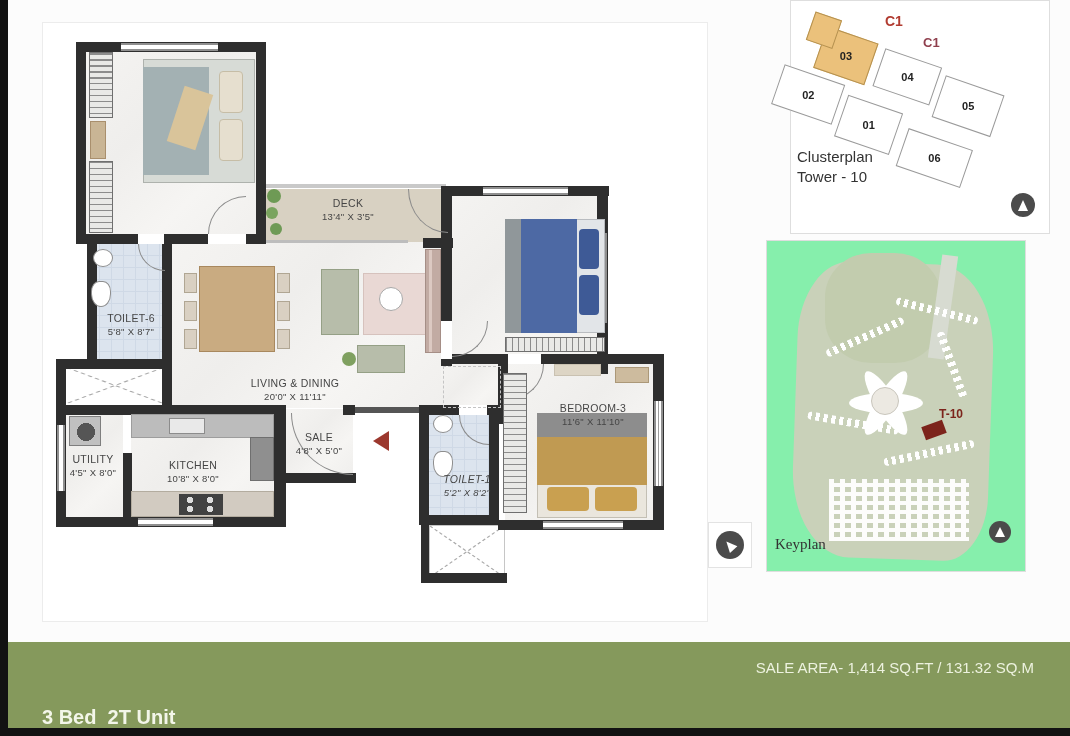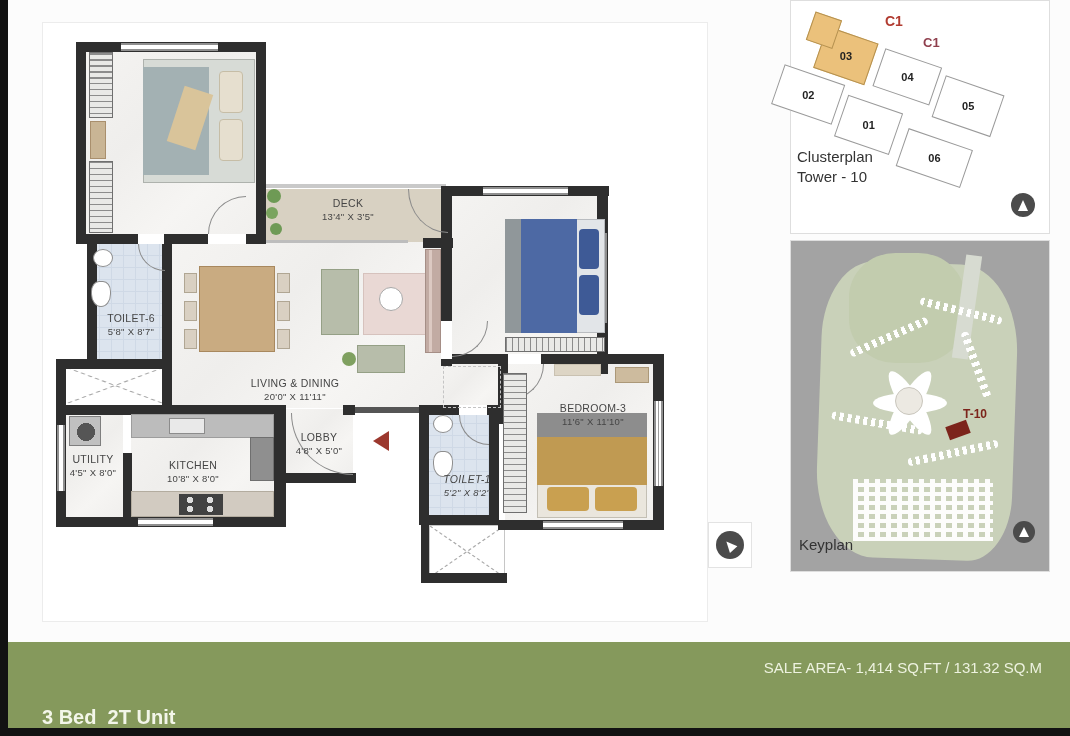--- a/index.html
+++ b/index.html
@@ -1,21 +1,21 @@
 <!DOCTYPE html>
 <html><head>
 <meta charset="utf-8">
 <style>
   html,body{margin:0;padding:0;background:#fbfbfb;font-family:"Liberation Sans",sans-serif;}
   .stage{position:relative;width:1070px;height:736px;background:#fcfcfc;overflow:hidden;}
   .abs{position:absolute;}
   
   .plan-card{position:absolute;left:42px;top:22px;width:664px;height:598px;background:#fff;border:1px solid #ececec;}
   .cluster-card{position:absolute;left:790px;top:0;width:258px;height:232px;background:#fff;border:1px solid #dedede;}
-  .keyplan-card{position:absolute;left:790px;top:240px;width:258px;height:330px;background:#a3a3a3;border:1px solid #dedede;overflow:hidden;}
+  .keyplan-card{position:absolute;left:766px;top:240px;width:258px;height:330px;background:#86efac;border:1px solid #dedede;overflow:hidden;}
   
   .floor{position:absolute;}
   .marble{background:linear-gradient(135deg,#f5f4f2 0%,#efeeec 40%,#f6f5f3 70%,#f0efed 100%);}
   .tile{background:#dce4ee;background-image:linear-gradient(#cfd9e6 1px,transparent 1px),linear-gradient(90deg,#cfd9e6 1px,transparent 1px);background-size:12px 12px;}
   .wall{position:absolute;background:#2e2e2e;}
   .gap{position:absolute;background:#ffffff;}
   .win{position:absolute;background:linear-gradient(#fff 40%,#9c9c9c 46%,#9c9c9c 54%,#fff 60%);border-top:2px solid #8f8f8f;border-bottom:2px solid #8f8f8f;box-sizing:border-box;}
   .winv{position:absolute;background:linear-gradient(90deg,#fff 40%,#9c9c9c 46%,#9c9c9c 54%,#fff 60%);border-left:2px solid #8f8f8f;border-right:2px solid #8f8f8f;box-sizing:border-box;}
   .arc{position:absolute;box-sizing:border-box;}
   .arc-tl{border-top:1.5px solid #8a8a8a;border-left:1.5px solid #8a8a8a;border-top-left-radius:100%;}
@@ -41,21 +41,21 @@
   .ncircle{position:absolute;border-radius:50%;background:#4b4b4b;display:flex;align-items:center;justify-content:center;}
   .needle{width:0;height:0;border-left:5px solid transparent;border-right:5px solid transparent;border-bottom:11px solid #fff;}
   
   .blob{position:absolute;}
   .dashrow{position:absolute;background:repeating-linear-gradient(90deg,#fff 0 4px,rgba(255,255,255,0) 4px 8px);height:8px;border-radius:4px;}
   
   .compass-card{position:absolute;left:708px;top:522px;width:42px;height:44px;background:#fff;border:1px solid #e3e3e3;}
   
   .banner{position:absolute;left:8px;top:642px;width:1062px;height:86px;}
   .banner-title{position:absolute;left:34px;top:8px;color:#f3f6e9;font-weight:bold;font-size:20px;line-height:1.35;white-space:pre;}
-  .banner-areas{position:absolute;right:28px;top:13px;color:#edf2df;font-size:15px;line-height:1.75;text-align:left;}
+  .banner-areas{position:absolute;right:36px;top:13px;color:#edf2df;font-size:15px;line-height:1.75;text-align:left;}
   .edge-left{position:absolute;left:0;top:0;width:8px;height:736px;background:#121212;}
   .edge-bottom{position:absolute;left:0;top:728px;width:1070px;height:8px;background:#121212;}
 </style>
 </head>
 <body>
 
 <div class="stage">
 
   <div class="plan-card">
 
@@ -217,21 +217,21 @@
     </div>
     <div class="rlabel" style="left:0px;top:430px;width:100px;">
       <span class="rname">UTILITY</span>
       <span class="rdims">4'5" X 8'0"</span>
     </div>
     <div class="rlabel" style="left:90px;top:436px;width:120px;">
       <span class="rname">KITCHEN</span>
       <span class="rdims">10'8" X 8'0"</span>
     </div>
     <div class="rlabel" style="left:221px;top:408px;width:110px;">
-      <span class="rname">LOBBY</span>
+      <span class="rname">SALE</span>
       <span class="rdims">4'8" X 5'0"</span>
     </div>
     <div class="rlabel" style="left:369px;top:450px;width:110px;font-style:italic;">
       <span class="rname">TOILET-1</span>
       <span class="rdims">5'2" X 8'2"</span>
     </div>
   </div>
 
   <div class="cluster-card">
     <div class="cluster-rot">
@@ -278,21 +278,21 @@
     <div class="dashrow" style="left:128px;top:66px;width:84px;transform:rotate(14deg);"></div>
     <div class="dashrow" style="left:40px;top:178px;width:92px;transform:rotate(10deg);"></div>
     <div class="dashrow" style="left:116px;top:208px;width:92px;transform:rotate(-12deg);"></div>
     <div class="dashrow" style="left:150px;top:120px;width:70px;transform:rotate(70deg);"></div>
     <div class="blob" style="left:62px;top:238px;width:140px;height:62px;background:repeating-linear-gradient(90deg,#fff 0 5px,rgba(255,255,255,0) 5px 11px),repeating-linear-gradient(0deg,#fff 0 4px,rgba(255,255,255,0) 4px 9px);opacity:.95;"></div>
     <span class="abs" style="left:172px;top:166px;font-size:12px;font-weight:bold;color:#7c241b;">T-10</span>
     <div class="abs" style="left:156px;top:182px;width:22px;height:14px;background:#7c241b;transform:rotate(-20deg);"></div>
     <div class="ncircle" style="left:222px;top:280px;width:22px;height:22px;">
       <div class="needle" style="border-bottom-width:10px;"></div>
     </div>
-    <span class="caption" style="left:8px;top:294px;">Keyplan</span>
+    <span class="caption" style="left:8px;top:294px;font-family:Liberation Serif, serif;">Keyplan</span>
   </div>
 
   <div class="compass-card">
     <div class="ncircle" style="left:7px;top:8px;width:28px;height:28px;">
       <div style="transform:rotate(-42deg);">
           <div class="needle"></div>
         </div>
     </div>
   </div>
 

